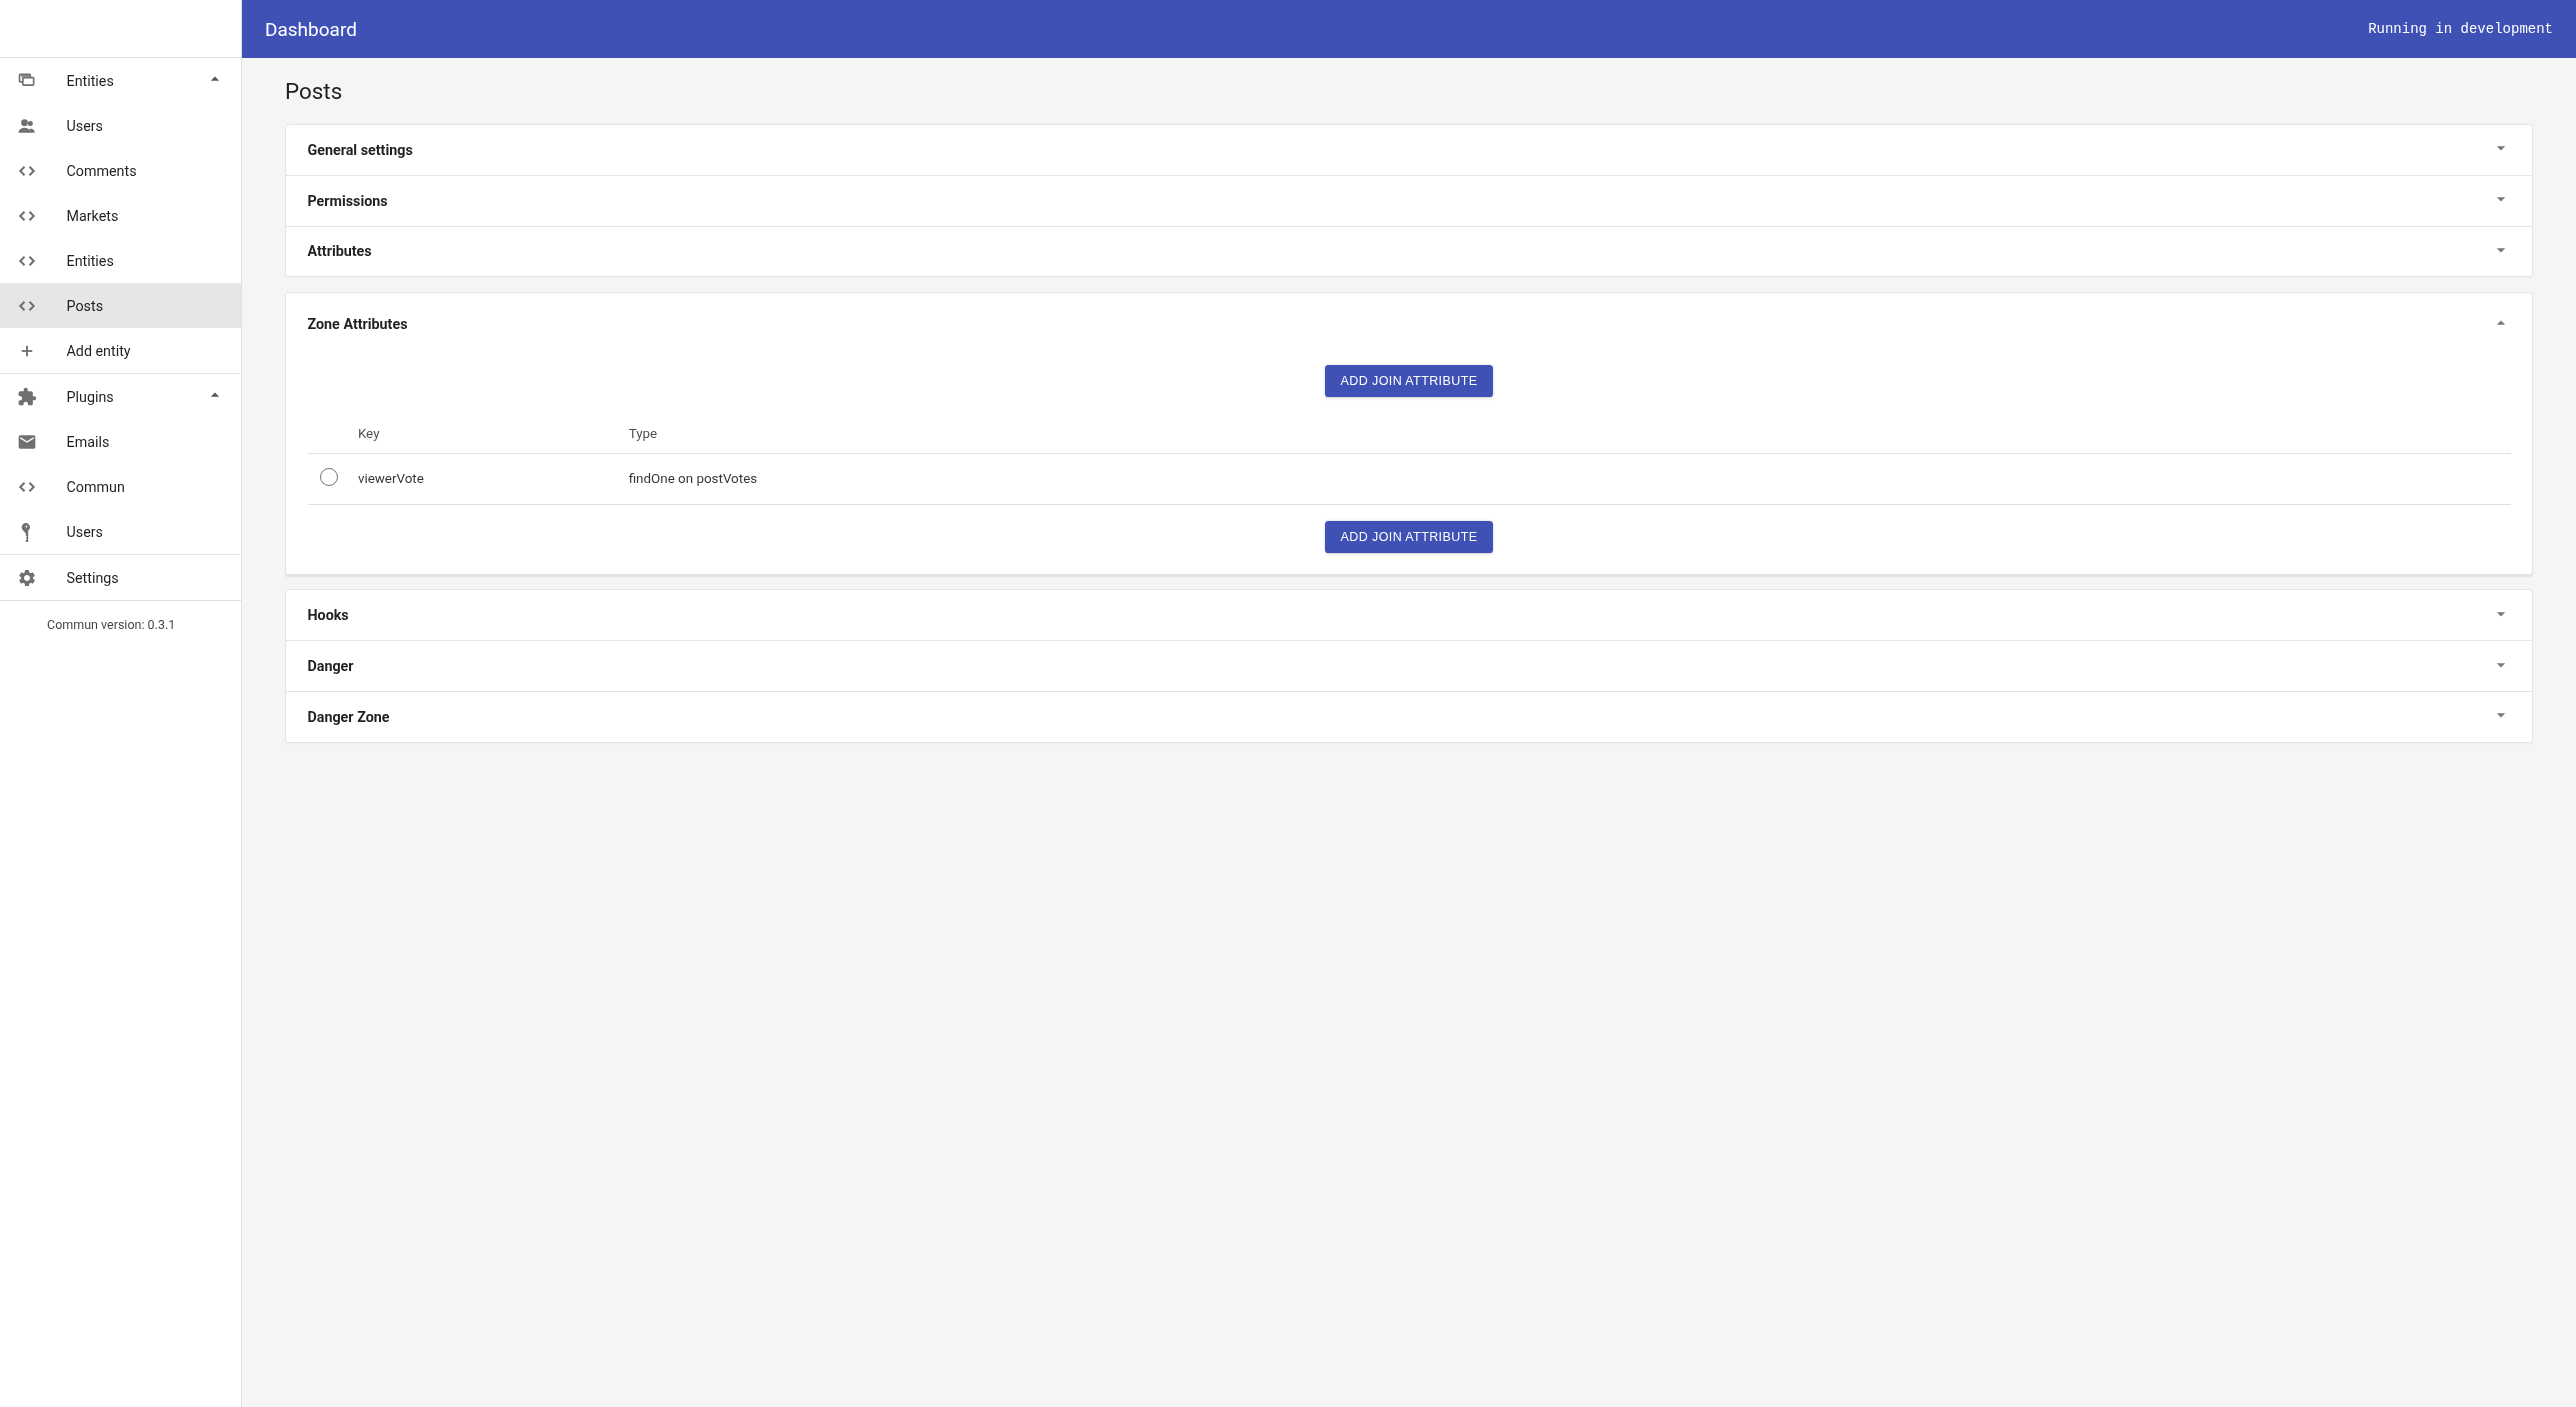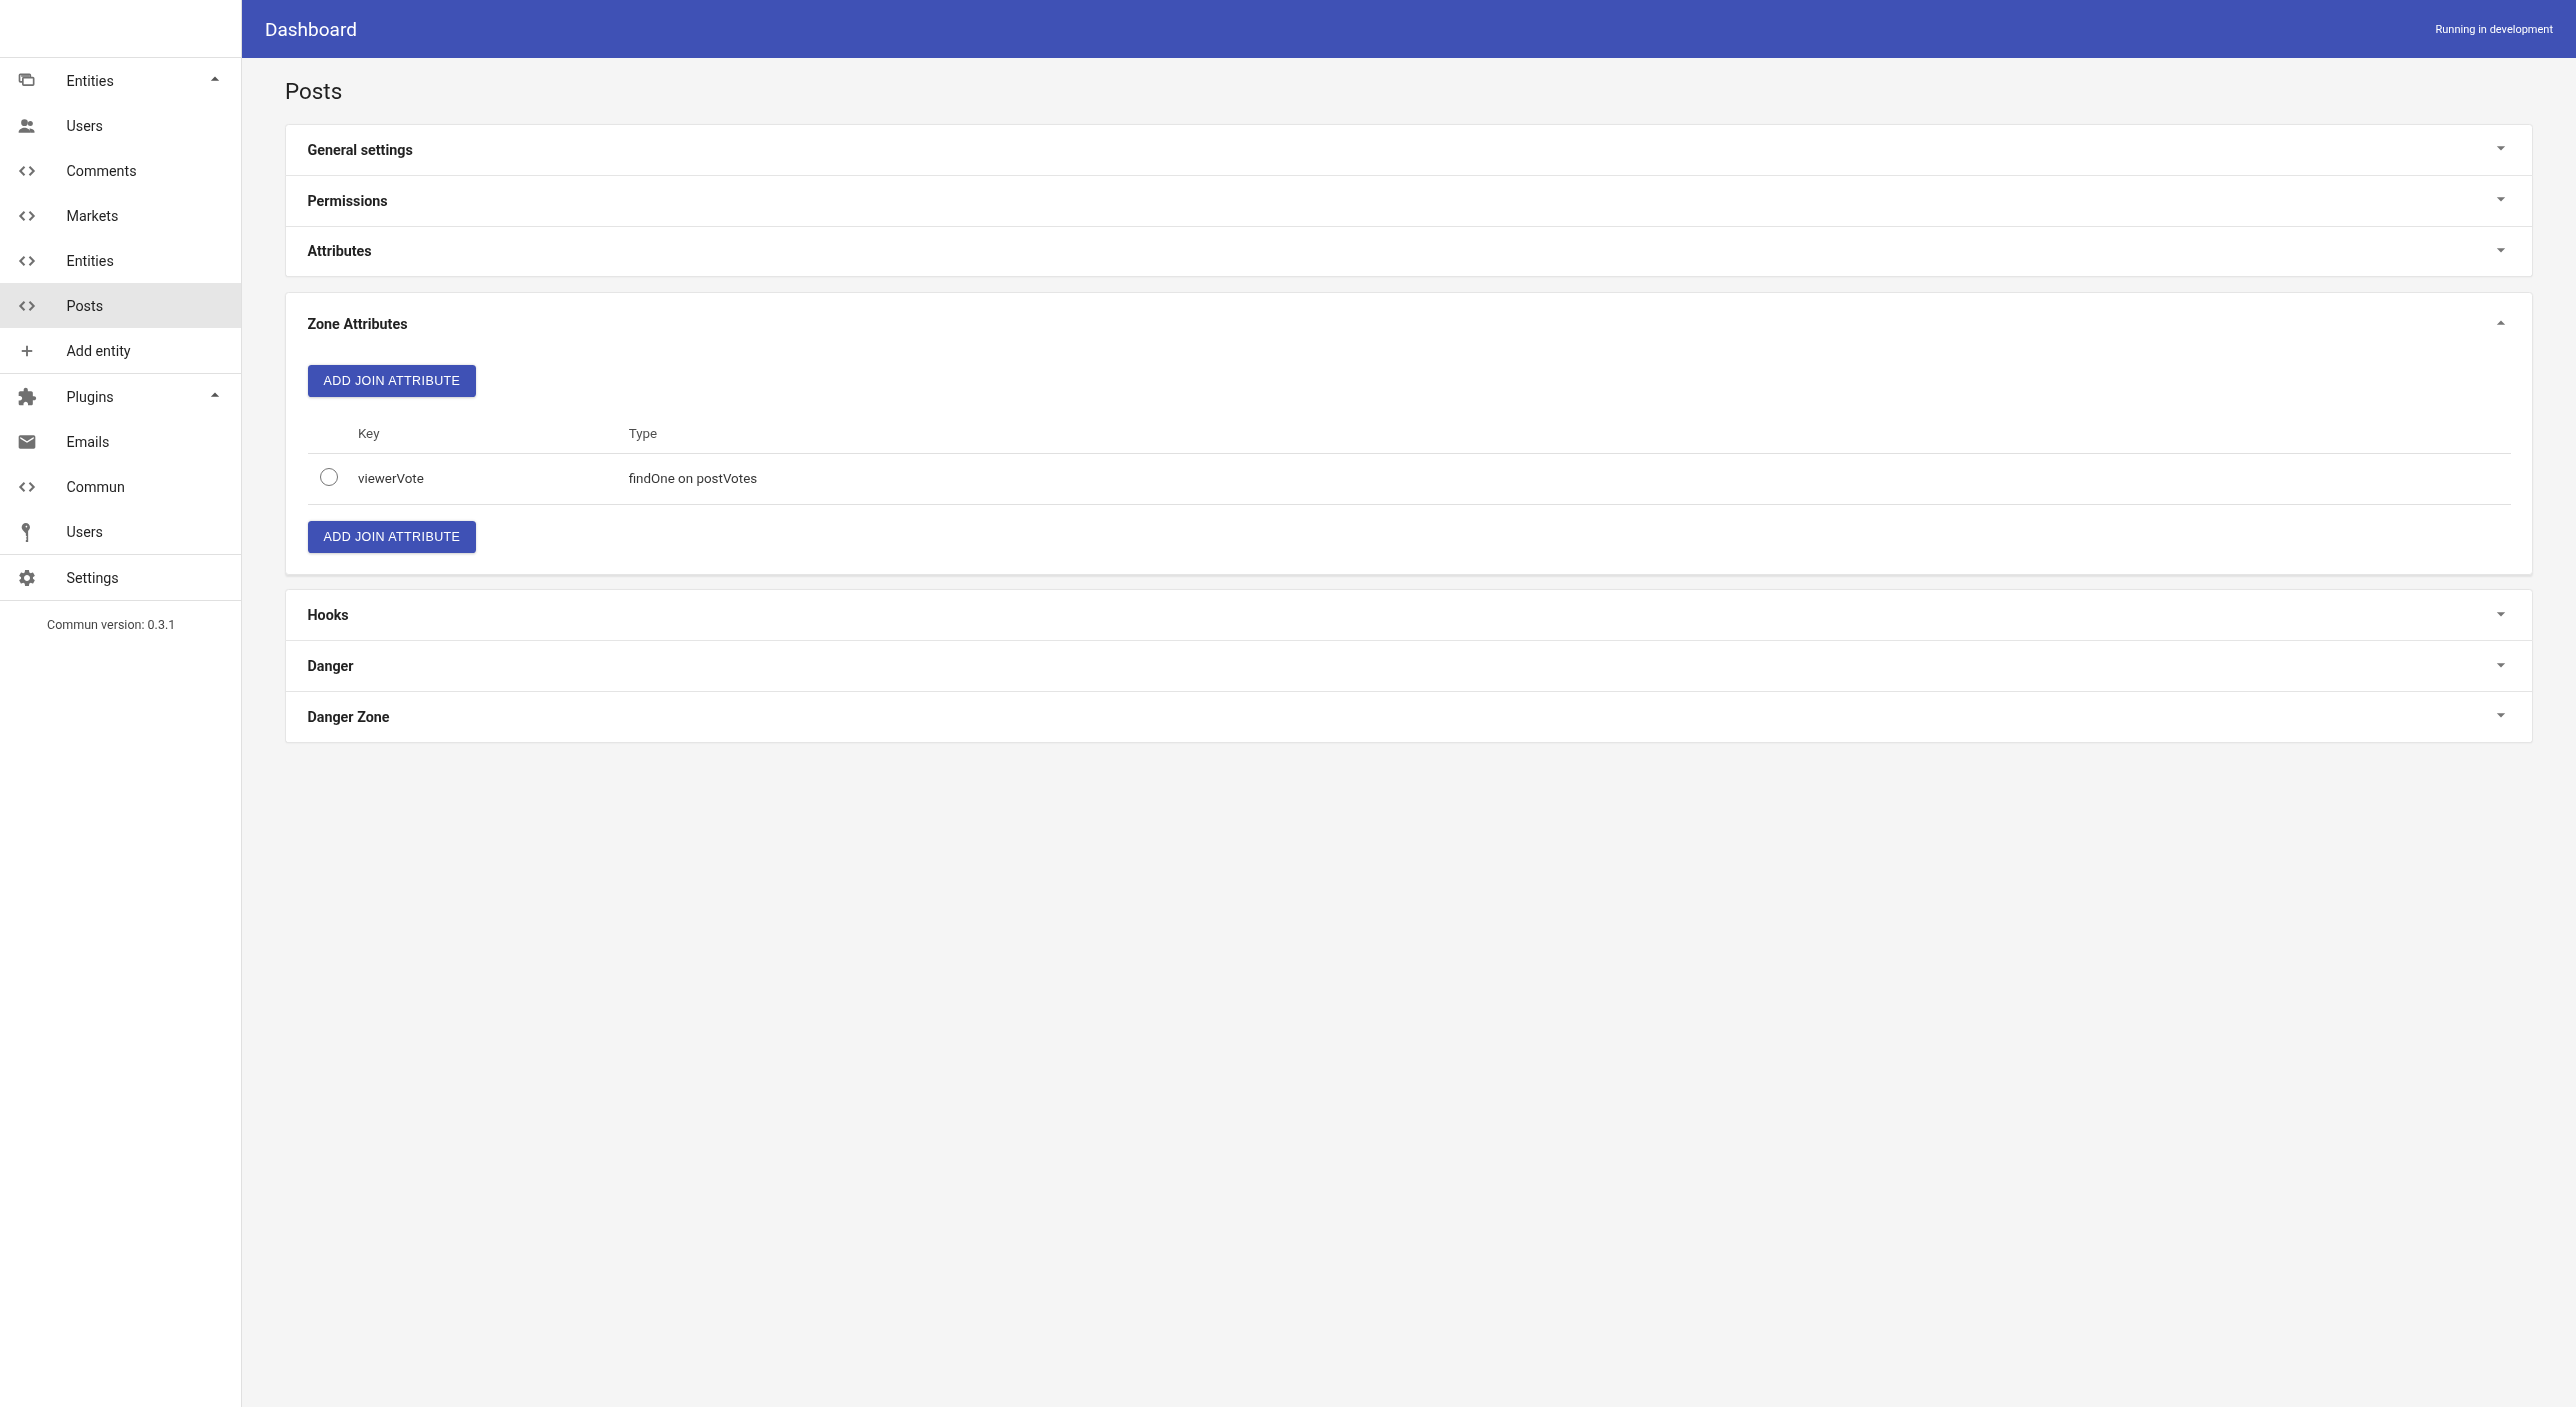--- a/index.html
+++ b/index.html
@@ -58,21 +58,21 @@
   .header {
     height: 58px;
     background: #3f51b5;
     color: #fff;
     display: flex;
     align-items: center;
     padding: 0 23px;
     justify-content: space-between;
   }
   .header-title { font-size: 19px; font-weight: 400; }
-  .header-env { font-size: 11px; }
+  .header-env { font-size: 14px; font-family: Liberation Mono, monospace; }
 
   .content { padding: 20px 43px; }
   .page-title { font-size: 22.4px; font-weight: 400; margin-bottom: 20px; color: rgba(0,0,0,0.87); }
 
   .panel {
     background: #fff;
     border: 0.9px solid #e5e5e5;
     border-radius: 3.6px;
     margin-bottom: 9px;
     box-shadow: 0 0.9px 1.8px rgba(0,0,0,0.03);
@@ -96,21 +96,21 @@
   .open-panel {
     background: #fff;
     border: 0.9px solid #e5e5e5;
     border-radius: 3.6px;
     box-shadow: 0 1.8px 1.8px rgba(0,0,0,0.08);
     margin-bottom: 14.3px;
   }
   .open-panel .panel-header { padding-top: 20px; }
 
   .panel-body { padding: 0 21.5px 21.5px 21.5px; }
-  .btn-row { display:flex; justify-content:flex-start; margin: 16px 0; }
+  .btn-row { display:flex; justify-content:center; margin: 16px 0; }
   .btn {
     background: #3f51b5;
     color: #fff;
     border: none;
     border-radius: 3.6px;
     padding: 9px 16px;
     font-size: 12.5px;
     letter-spacing: 0.4px;
     cursor: pointer;
     box-shadow: 0 0.9px 2.7px rgba(0,0,0,0.2);

